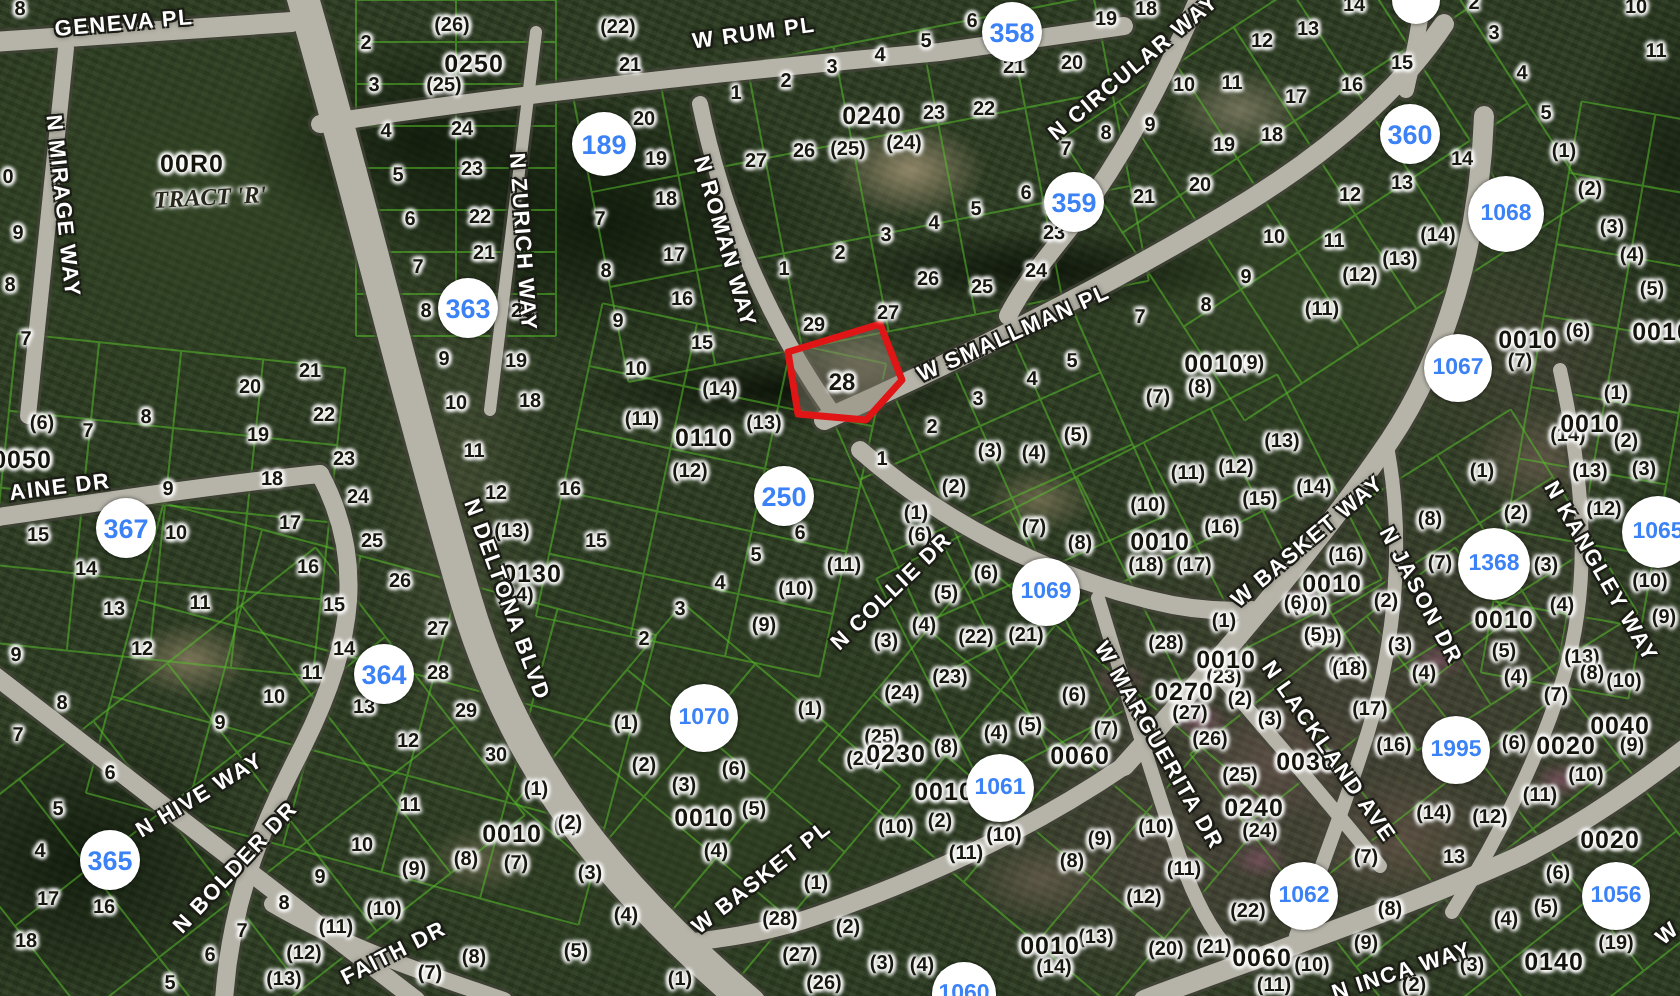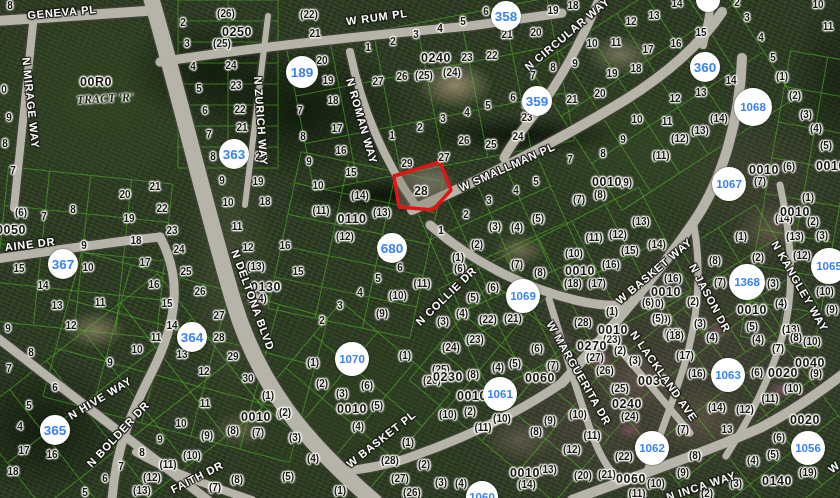--- a/index.html
+++ b/index.html
@@ -641,27 +641,27 @@
     </div>
   <div class="lyr" id="circles">
       <div class="circ" style="left: 506px; top: 16px; width: 30px; height: 30px; font-size: 13.5px;">358</div>
       <div class="circ" style="left: 302px; top: 72px; width: 32px; height: 32px; font-size: 13.5px;">189</div>
       <div class="circ" style="left: 234px; top: 154px; width: 30px; height: 30px; font-size: 13.5px;">363</div>
       <div class="circ" style="left: 537px; top: 101px; width: 30px; height: 30px; font-size: 13.5px;">359</div>
       <div class="circ" style="left: 705px; top: 67px; width: 30px; height: 30px; font-size: 13.5px;">360</div>
       <div class="circ" style="left: 753px; top: 107px; width: 38px; height: 38px; font-size: 11.5px;">1068</div>
       <div class="circ" style="left: 63px; top: 264px; width: 30px; height: 30px; font-size: 13.5px;">367</div>
       <div class="circ" style="left: 729px; top: 184px; width: 34px; height: 34px; font-size: 11.5px;">1067</div>
-      <div class="circ" style="left: 392px; top: 248px; width: 30px; height: 30px; font-size: 13.5px;">680</div>
+      <div class="circ" style="left: 392px; top: 248px; width: 30px; height: 30px; font-size: 13.5px;">250</div>
       <div class="circ" style="left: 523px; top: 296px; width: 34px; height: 34px; font-size: 11.5px;">1069</div>
       <div class="circ" style="left: 192px; top: 337px; width: 30px; height: 30px; font-size: 13.5px;">364</div>
       <div class="circ" style="left: 747px; top: 282px; width: 36px; height: 36px; font-size: 11.5px;">1368</div>
       <div class="circ" style="left: 829px; top: 266px; width: 36px; height: 36px; font-size: 11.5px;">1065</div>
       <div class="circ" style="left: 55px; top: 430px; width: 30px; height: 30px; font-size: 13.5px;">365</div>
       <div class="circ" style="left: 352px; top: 359px; width: 34px; height: 34px; font-size: 11.5px;">1070</div>
       <div class="circ" style="left: 500px; top: 394px; width: 34px; height: 34px; font-size: 11.5px;">1061</div>
-      <div class="circ" style="left: 728px; top: 375px; width: 34px; height: 34px; font-size: 11.5px;">1063</div>
+      <div class="circ" style="left: 728px; top: 375px; width: 34px; height: 34px; font-size: 11.5px;">1995</div>
       <div class="circ" style="left: 652px; top: 448px; width: 34px; height: 34px; font-size: 11.5px;">1062</div>
       <div class="circ" style="left: 808px; top: 448px; width: 34px; height: 34px; font-size: 11.5px;">1056</div>
       <div class="circ" style="left: 482px; top: 497px; width: 32px; height: 32px; font-size: 11.5px;">1060</div>
       <div class="circ" style="left: 708px; top: 0px; width: 24px; height: 24px; font-size: 13.5px;"></div>
     </div>
 </div>
 
 </body></html>

